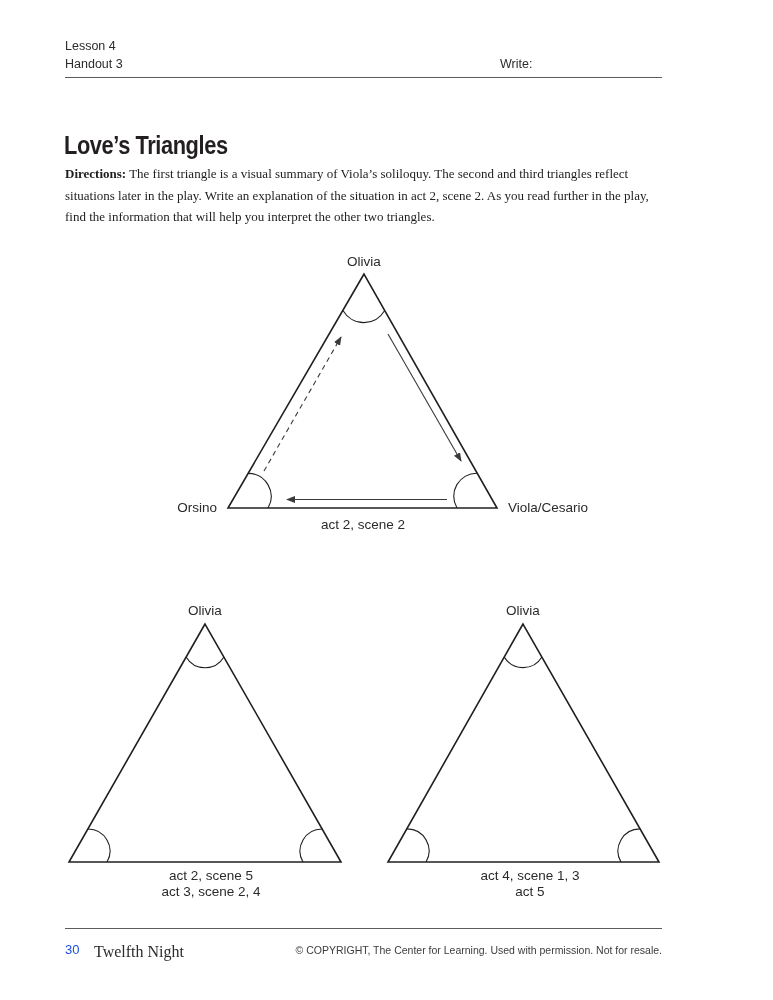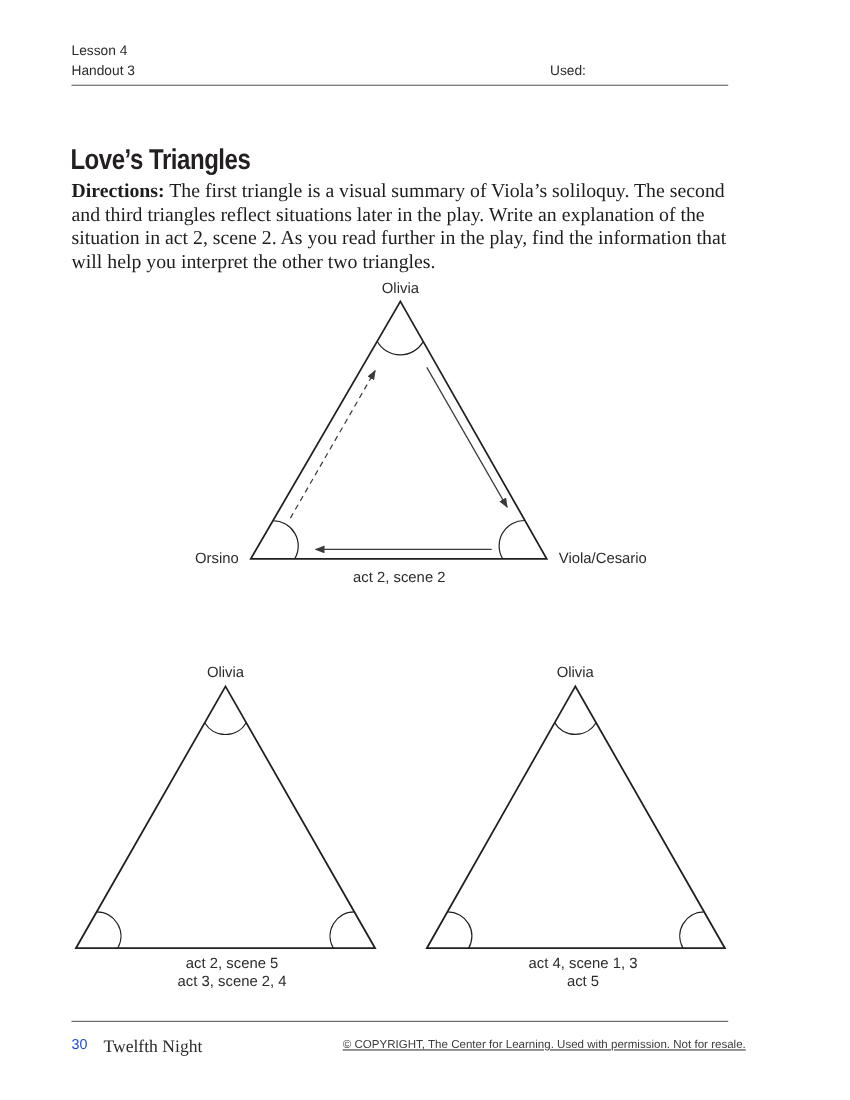--- a/index.html
+++ b/index.html
@@ -38,21 +38,21 @@
     white-space: nowrap;
   }
 
   
   .directions {
     position: absolute;
     left: 65px;
     top: 163px;
     width: 600px;
     font-family: "Liberation Serif", serif;
-    font-size: 18px;
+    font-size: 13px;
     line-height: 21.5px;
     color: #1d1d1d;
     text-align: left;
   }
   .directions .lbl { font-weight: bold; }
 
   
   .diagram {
     position: absolute;
     left: 0; top: 0;
@@ -73,21 +73,21 @@
   .ftr-book { font-size: 16px; color: #2b2b2b; font-family: Liberation Serif, serif; }
   .ftr-copy { font-size: 10.5px; color: #3c3c3c; }
 </style>
 </head>
 <body>
 
 <div class="page">
 
   <div class="abs hdr-text" style="left:65px; top:38px;">Lesson 4</div>
   <div class="abs hdr-text" style="left:65px; top:56px;">Handout 3</div>
-  <div class="abs hdr-text" style="left:500px; top:56px;">Used:</div>
+  <div class="abs hdr-text" style="left:500px; top:56px;">Write:</div>
   <div class="rule" style="top:77px;"></div>
 
   <div class="title">Love’s Triangles</div>
 
   <div class="directions">
     <span class="lbl">Directions:</span>
     <span>The first triangle is a visual summary of Viola’s soliloquy. The second and third triangles reflect situations later in the play. Write an explanation of the situation in act 2, scene 2. As you read further in the play, find the information that will help you interpret the other two triangles.</span>
   </div>
 
   <svg class="diagram" viewBox="0 0 773 1000">
@@ -135,15 +135,15 @@
 
       <text class="svg-label" x="523" y="615" text-anchor="middle">Olivia</text>
       <text class="svg-label" x="530" y="880" text-anchor="middle">act 4, scene 1, 3</text>
       <text class="svg-label" x="530" y="896" text-anchor="middle">act 5</text>
     </g>
   </svg>
 
   <div class="rule" style="top:928px;"></div>
   <div class="abs ftr-pagenum" style="left:65px; top:942px;">30</div>
   <div class="abs ftr-book" style="left:94px; top:943px;">Twelfth Night</div>
-  <div class="abs ftr-copy" style="right:95px; top:944px;text-decoration:underline;">© COPYRIGHT, The Center for Learning. Used with permission. Not for resale.</div>
+  <div class="abs ftr-copy" style="right:111px; top:944px;">© COPYRIGHT, The Center for Learning. Used with permission. Not for resale.</div>
 
 </div>
 
 </body></html>

